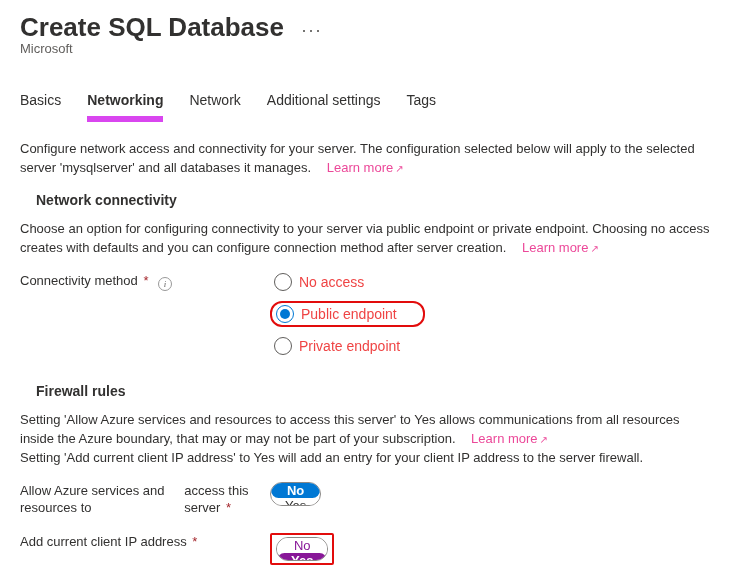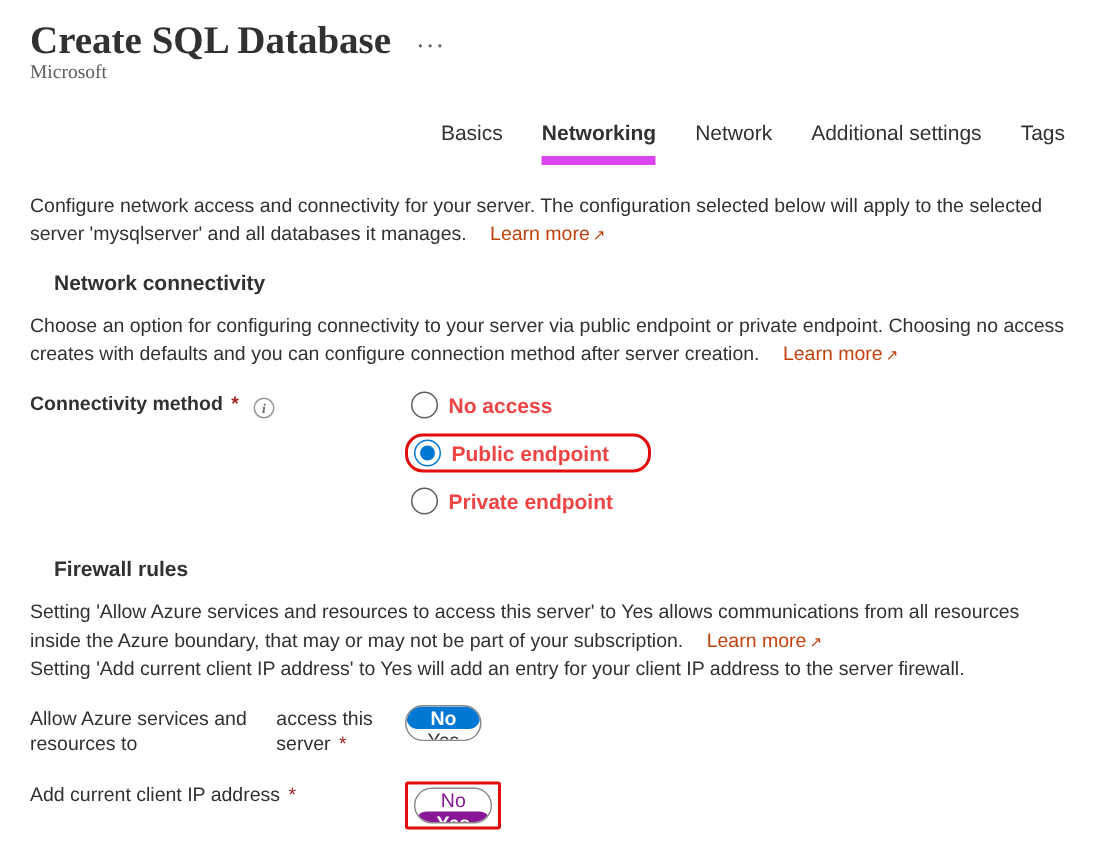--- a/index.html
+++ b/index.html
@@ -12,21 +12,20 @@
       font-size: 13px;
       color: #323130;
       background: #fff;
       width: 730px;
       height: 576px;
       padding: 12px 20px;
       overflow: hidden;
     }
     .header {
       margin-bottom: 8px;
-      font-family: Liberation Serif, serif;
     }
     .title {
       font-size: 26px;
       font-weight: 600;
       color: #323130;
       display: inline-block;
     }
     .more-icon {
       display: inline-block;
       margin-left: 14px;
@@ -37,43 +36,42 @@
     }
     .subtitle {
       font-size: 13px;
       color: #605e5c;
       margin-top: -2px;
     }
     .tabs {
       display: flex;
       gap: 26px;
       border-bottom: none;
-      margin-top: 24px;
+      margin-top: 36px;
       margin-bottom: 18px;
-      justify-content: flex-end;
     }
     .tab {
       font-size: 14px;
       color: #323130;
       padding-bottom: 8px;
       cursor: pointer;
       border-bottom: 2px solid transparent;
     }
     .tab.active {
       font-weight: 600;
       border-bottom: 6px solid #d946ef;
     }
     .desc {
       font-size: 13px;
       color: #323130;
       line-height: 1.45;
       margin-bottom: 14px;
     }
     .link {
-      color: #c2410c;
+      color: #ec4899;
       text-decoration: none;
       cursor: pointer;
       padding-left: 12px;
     }
     .linkicon {
       font-size: 10px;
       margin-left: 2px;
       vertical-align: 0;
     }
     .section-heading {
@@ -81,21 +79,20 @@
       font-weight: 600;
       color: #323130;
       margin-top: 8px;
       margin-bottom: 12px;
       padding-left: 16px;
     }
     .field-row {
       display: flex;
       align-items: flex-start;
       margin-top: 6px;
-      font-weight: bold;
     }
     .field-label-col {
       width: 250px;
       flex-shrink: 0;
       padding-top: 2px;
     }
     .field-label {
       font-size: 13px;
       color: #323130;
     }

